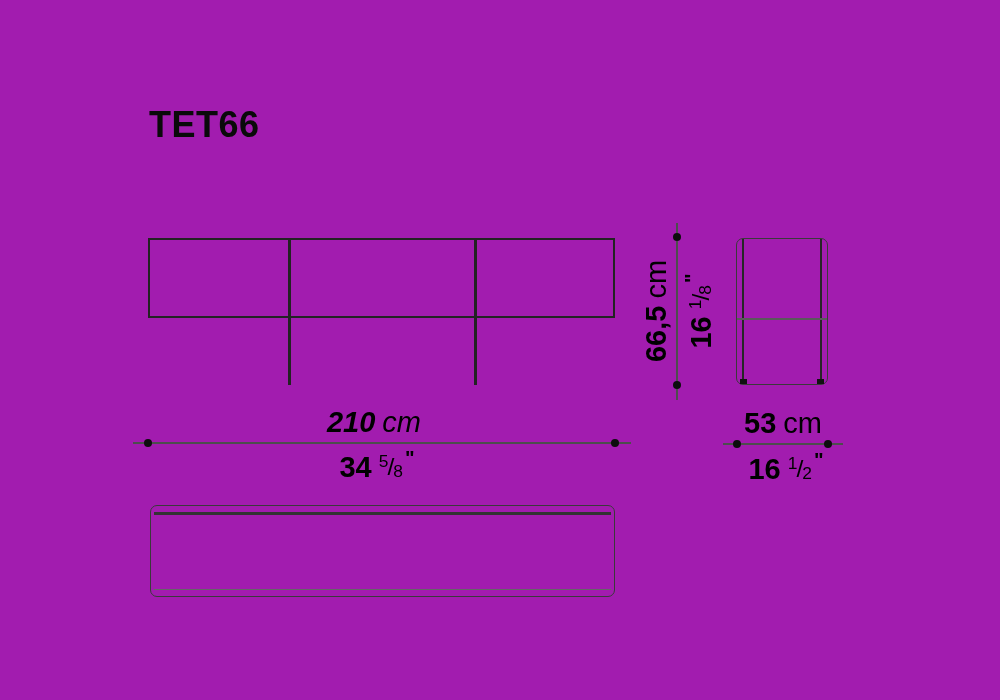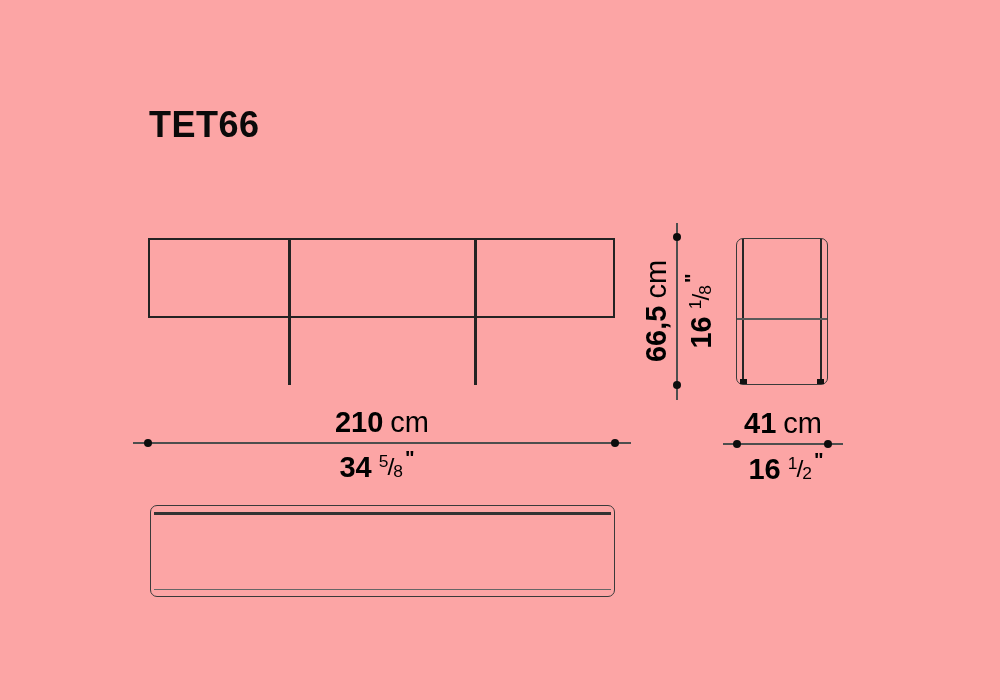--- a/index.html
+++ b/index.html
@@ -1,19 +1,19 @@
 <!DOCTYPE html>
 <html><head>
 <meta charset="utf-8">
 <style>
   html,body { margin:0; padding:0; background:#ffffff; }
   .canvas {
     position:relative;
     width:1000px; height:700px;
-    background:#fca5a5;
+    background:#a21caf;
     font-family:"Liberation Sans","DejaVu Sans",sans-serif;
     color:#000;
     overflow:hidden;
   }
   .title {
     position:absolute; left:149px; top:104px;
     margin:0;
     font-size:36px; font-weight:700; letter-spacing:0.5px;
     color:#0a0a0a;
   }
@@ -133,33 +133,33 @@
     <div class="side-leg right"></div>
     <div class="side-mid"></div>
     <div class="side-foot left"></div>
     <div class="side-foot right"></div>
   </div>
 
   <div class="dim-line-h" style="left:133px; top:442px; width:498px;"></div>
   <div class="dim-dot" style="left:144px; top:439px;"></div>
   <div class="dim-dot" style="left:611px; top:439px;"></div>
 
-  <div class="dim-label" style="left:382px; top:422px;">
+  <div class="dim-label" style="left:374px; top:422px;font-style:italic;">
     <b>210</b><span class="unit">cm</span>
   </div>
   <div class="dim-label" style="left:377px; top:465px;">
     <b>34</b><span class="frac"><span class="num">5</span><span class="slash">/</span><span class="den">8</span></span><span class="prime">"</span>
   </div>
 
   <div class="dim-line-h" style="left:723px; top:443px; width:120px;"></div>
   <div class="dim-dot" style="left:733px; top:440px;"></div>
   <div class="dim-dot" style="left:824px; top:440px;"></div>
 
   <div class="dim-label" style="left:783px; top:423px;">
-    <b>41</b><span class="unit">cm</span>
+    <b>53</b><span class="unit">cm</span>
   </div>
   <div class="dim-label" style="left:786px; top:467px;">
     <b>16</b><span class="frac"><span class="num">1</span><span class="slash">/</span><span class="den">2</span></span><span class="prime">"</span>
   </div>
 
   <div class="top-rect">
     <div class="top-back-line"></div>
     <div class="top-front-line"></div>
   </div>
 

